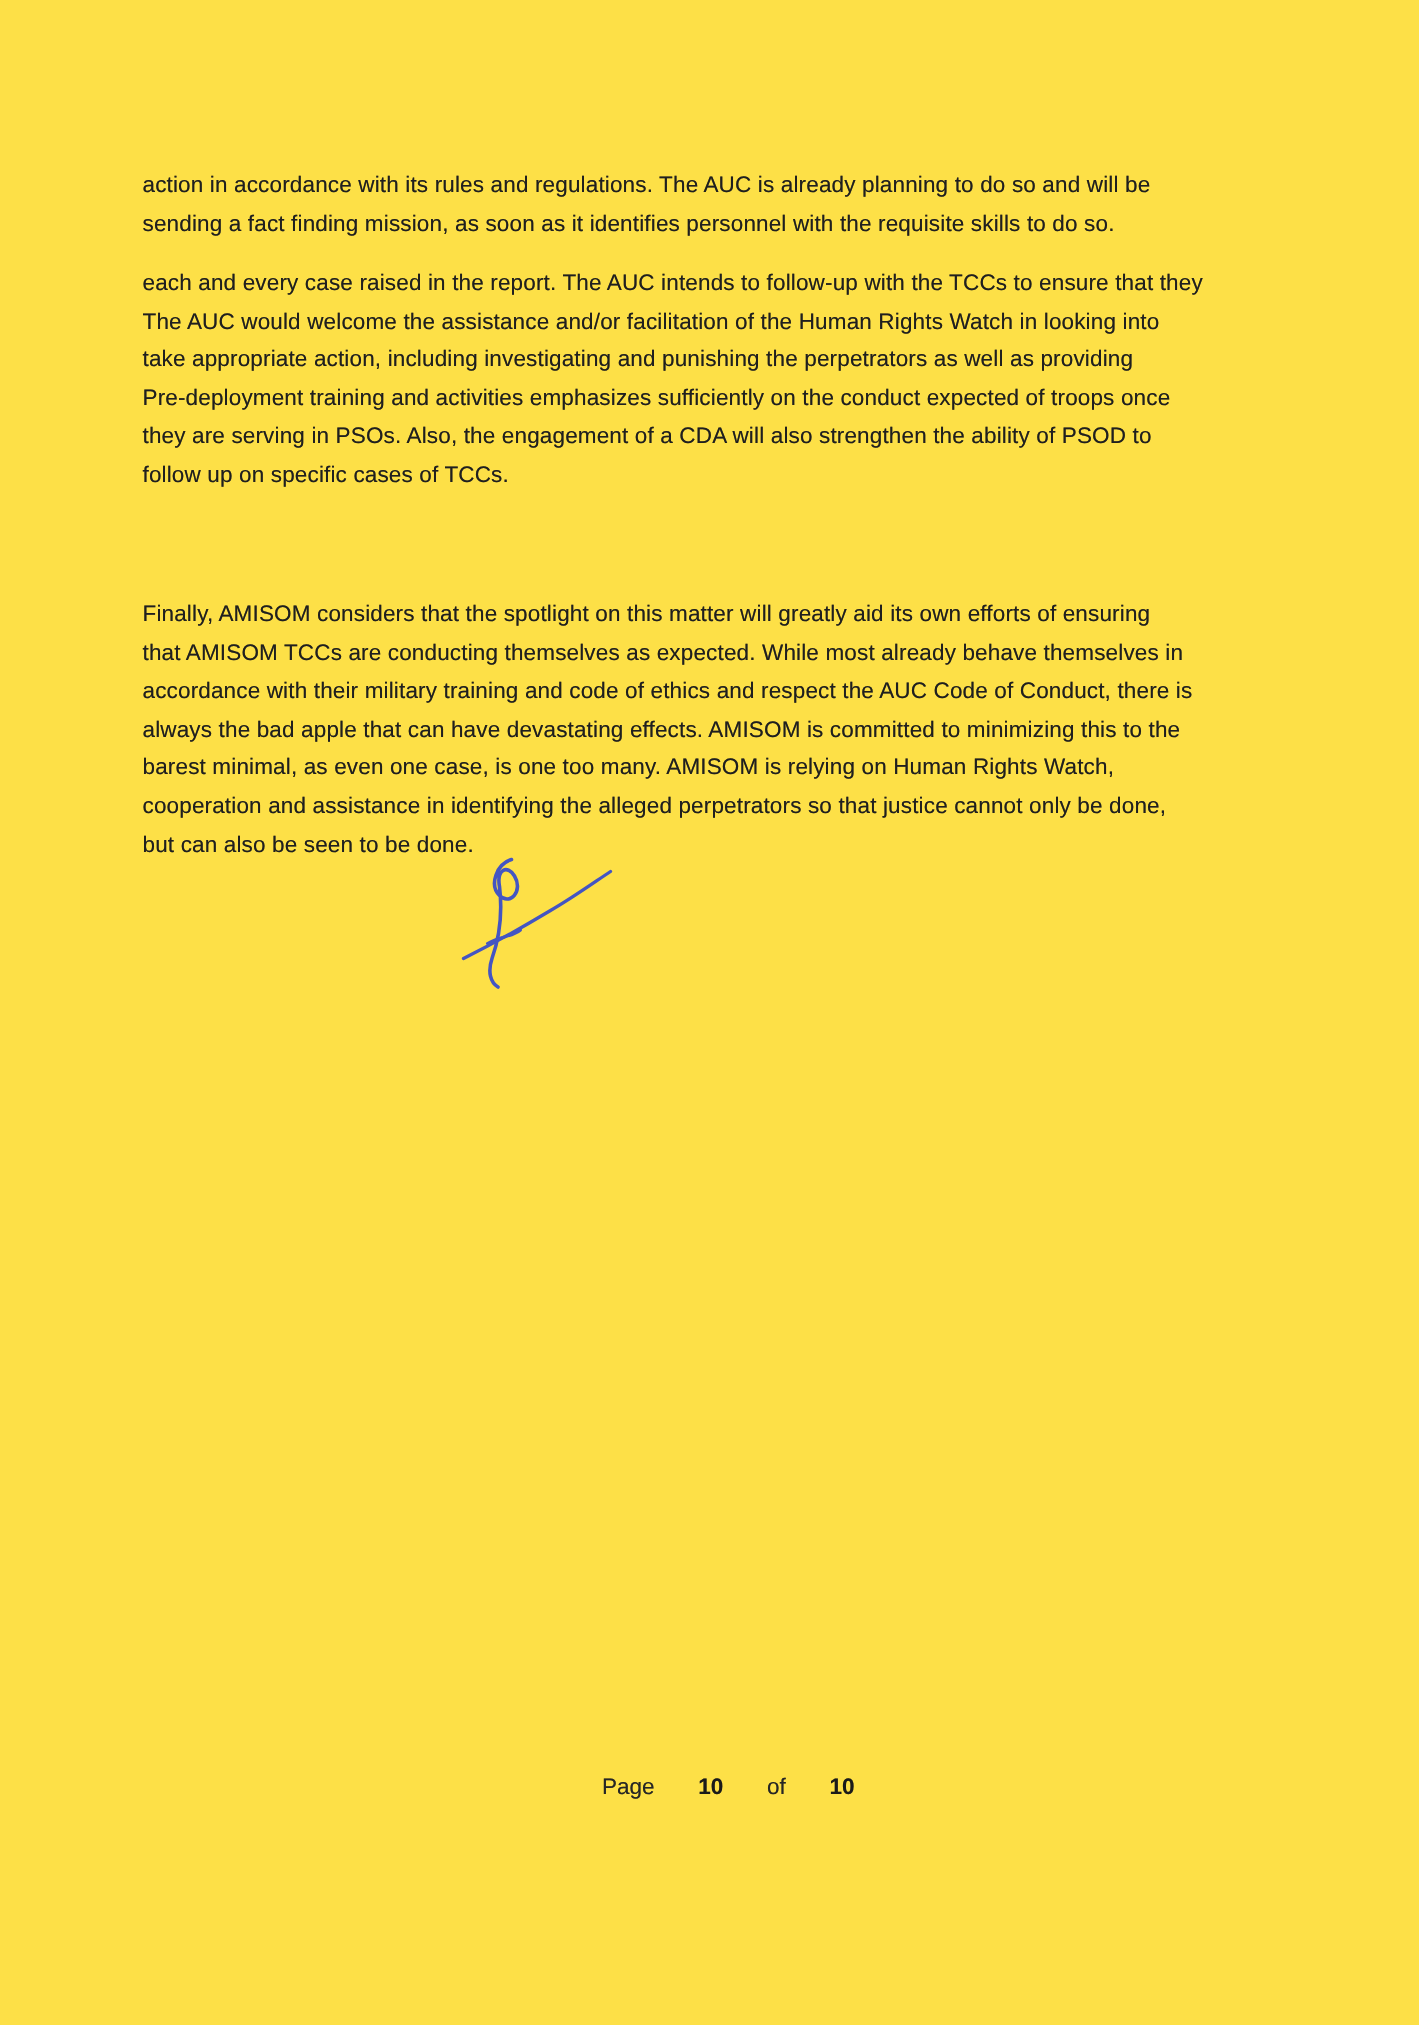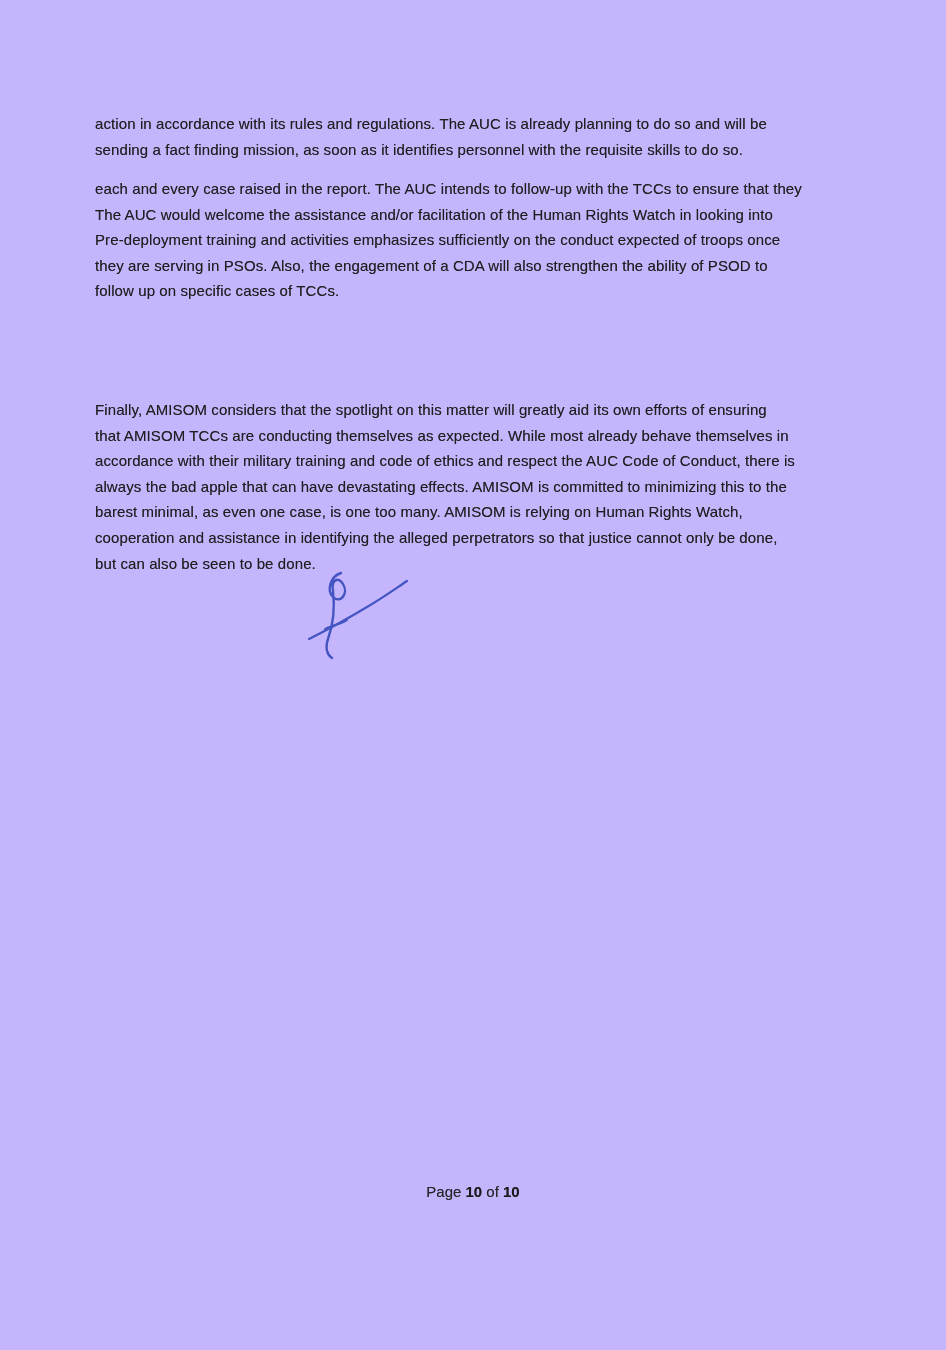--- a/index.html
+++ b/index.html
@@ -10,21 +10,21 @@
     width: 946px;
     height: 1350px;
     position: relative;
     font-family: "Liberation Sans", sans-serif;
     background: #fcfdfc;
     overflow: hidden;
   }
   .scan-page {
     position: absolute;
     inset: 0;
-    background: #c4b5fd;
+    background: #fde047;
     text-decoration: underline;
   }
   .text-block {
     position: absolute;
     left: 95px;
     width: 790px;
     color: #1f1f1f;
   }
   .text-line {
     white-space: nowrap;
@@ -53,36 +53,37 @@
   .page-footer {
     position: absolute;
     top: 1183px;
     left: 0;
     width: 100%;
     text-align: center;
     font-size: 15px;
     color: #262626;
     text-shadow: 0 0 0.4px rgba(30,30,30,0.5);
   }
-  .page-footer .seg { display: inline; }
+  .page-footer .seg { display: inline; margin-left: 25px; }
   .page-footer .num { font-weight: bold; color: #1a1a1a; }
 </style>
 </head>
 <body>
 
 <div class="scan-page">
 
   <div class="text-block" id="para1">
     <div class="text-line">action in accordance with its rules and regulations. The AUC is already planning to do so and will be</div>
     <div class="text-line">sending a fact finding mission, as soon as it identifies personnel with the requisite skills to do so.</div>
   </div>
 
   <div class="text-block" id="para2">
     <div class="text-line">each and every case raised in the report. The AUC intends to follow-up with the TCCs to ensure that they</div>
     <div class="text-line">The AUC would welcome the assistance and/or facilitation of the Human Rights Watch in looking into</div>
+    <div class="text-line">take appropriate action, including investigating and punishing the perpetrators as well as providing</div>
     <div class="text-line">Pre-deployment training and activities emphasizes sufficiently on the conduct expected of troops once</div>
     <div class="text-line">they are serving in PSOs. Also, the engagement of a CDA will also strengthen the ability of PSOD to</div>
     <div class="text-line">follow up on specific cases of TCCs.</div>
   </div>
 
   <div class="text-block" id="para3">
     <div class="text-line">Finally, AMISOM considers that the spotlight on this matter will greatly aid its own efforts of ensuring</div>
     <div class="text-line">that AMISOM TCCs are conducting themselves as expected. While most already behave themselves in</div>
     <div class="text-line">accordance with their military training and code of ethics and respect the AUC Code of Conduct, there is</div>
     <div class="text-line">always the bad apple that can have devastating effects. AMISOM is committed to minimizing this to the</div>

